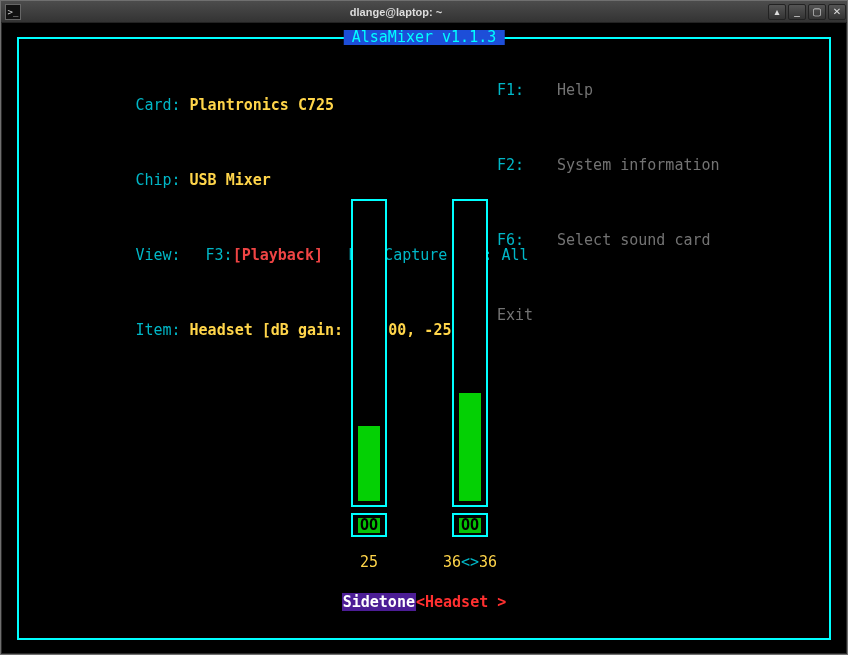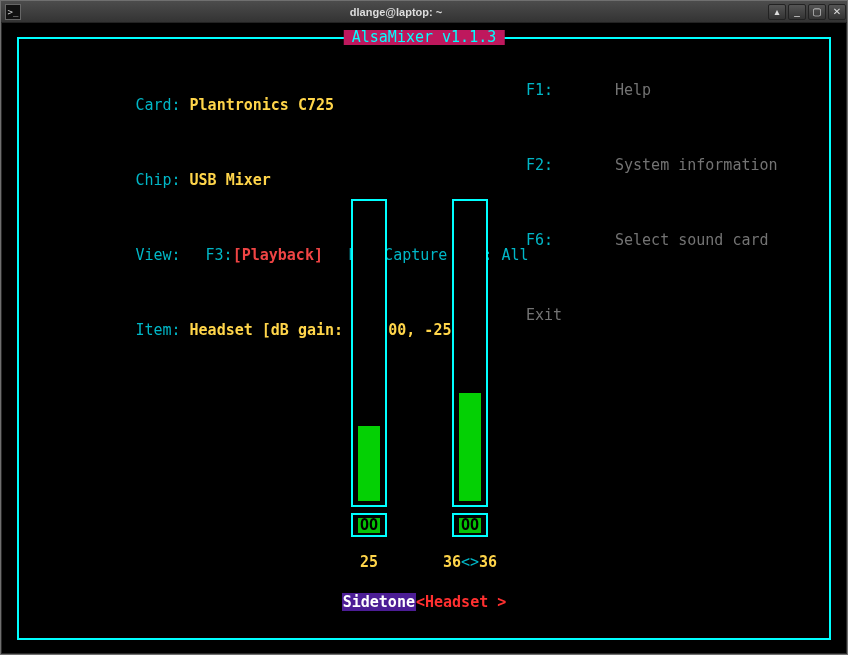--- a/index.html
+++ b/index.html
@@ -54,37 +54,37 @@
   }
   
   .frame {
     position:absolute;
     left: 12px; right: 12px; top: 10px; bottom: 10px;
     border: 2px solid #00ffff;
   }
   .frame-title {
     position:absolute;
     top: -9px; left: 50%; transform: translateX(-50%);
-    background:#be185d;
+    background:#1d4ed8;
     padding: 0 8px;
     color:#00ffff;
     white-space: nowrap;
     text-align: right;
   }
   .hdr {
     position:absolute;
     left: 8px; right: 8px; top: 14px;
     font-size: 15px;
     white-space: pre;
   }
   .lbl { color:#00b7c7; }
   .val { color:#ffd54a; font-weight:bold; }
   .muted { color:#00b7c7;margin-left:16px; }
   .sel { color:#ef4444; font-weight:bold; }
-  .row { display:flex;gap:29px; }
+  .row { display:flex; }
   .leftcol { width: 470px; }
   .keycol { width: 60px; color:#00b7c7; }
   .desccol { color:#737373; }
   
   .bars {
     position:absolute;
     left: 0; right: 0; top: 160px;
     display:flex;
     justify-content:center;
     gap: 56px;
@@ -101,21 +101,21 @@
     background:#04d004;
   }
   .mutebox {
     margin-top: 6px;
     width: 36px; height: 24px;
     border: 2px solid #00ffff;
     display:flex; align-items:center; justify-content:center;
   }
   .OO { background:#06c006; color:#000; font-weight:bold; padding:0 2px; }
   .valrow { margin-top: 18px; color:#00ffff; white-space:pre; }
-  .valrow .num { color:#ffd54a; font-weight:bold; }
+  .valrow .num { color:#ffd54a; font-weight:normal; }
   .valrow .sep { color:#00b7c7; }
   
   .labels {
     position:absolute;
     left:0; right:0;
     top: 556px;
     text-align:center;
     white-space: pre;
     font-weight:bold;
   }

